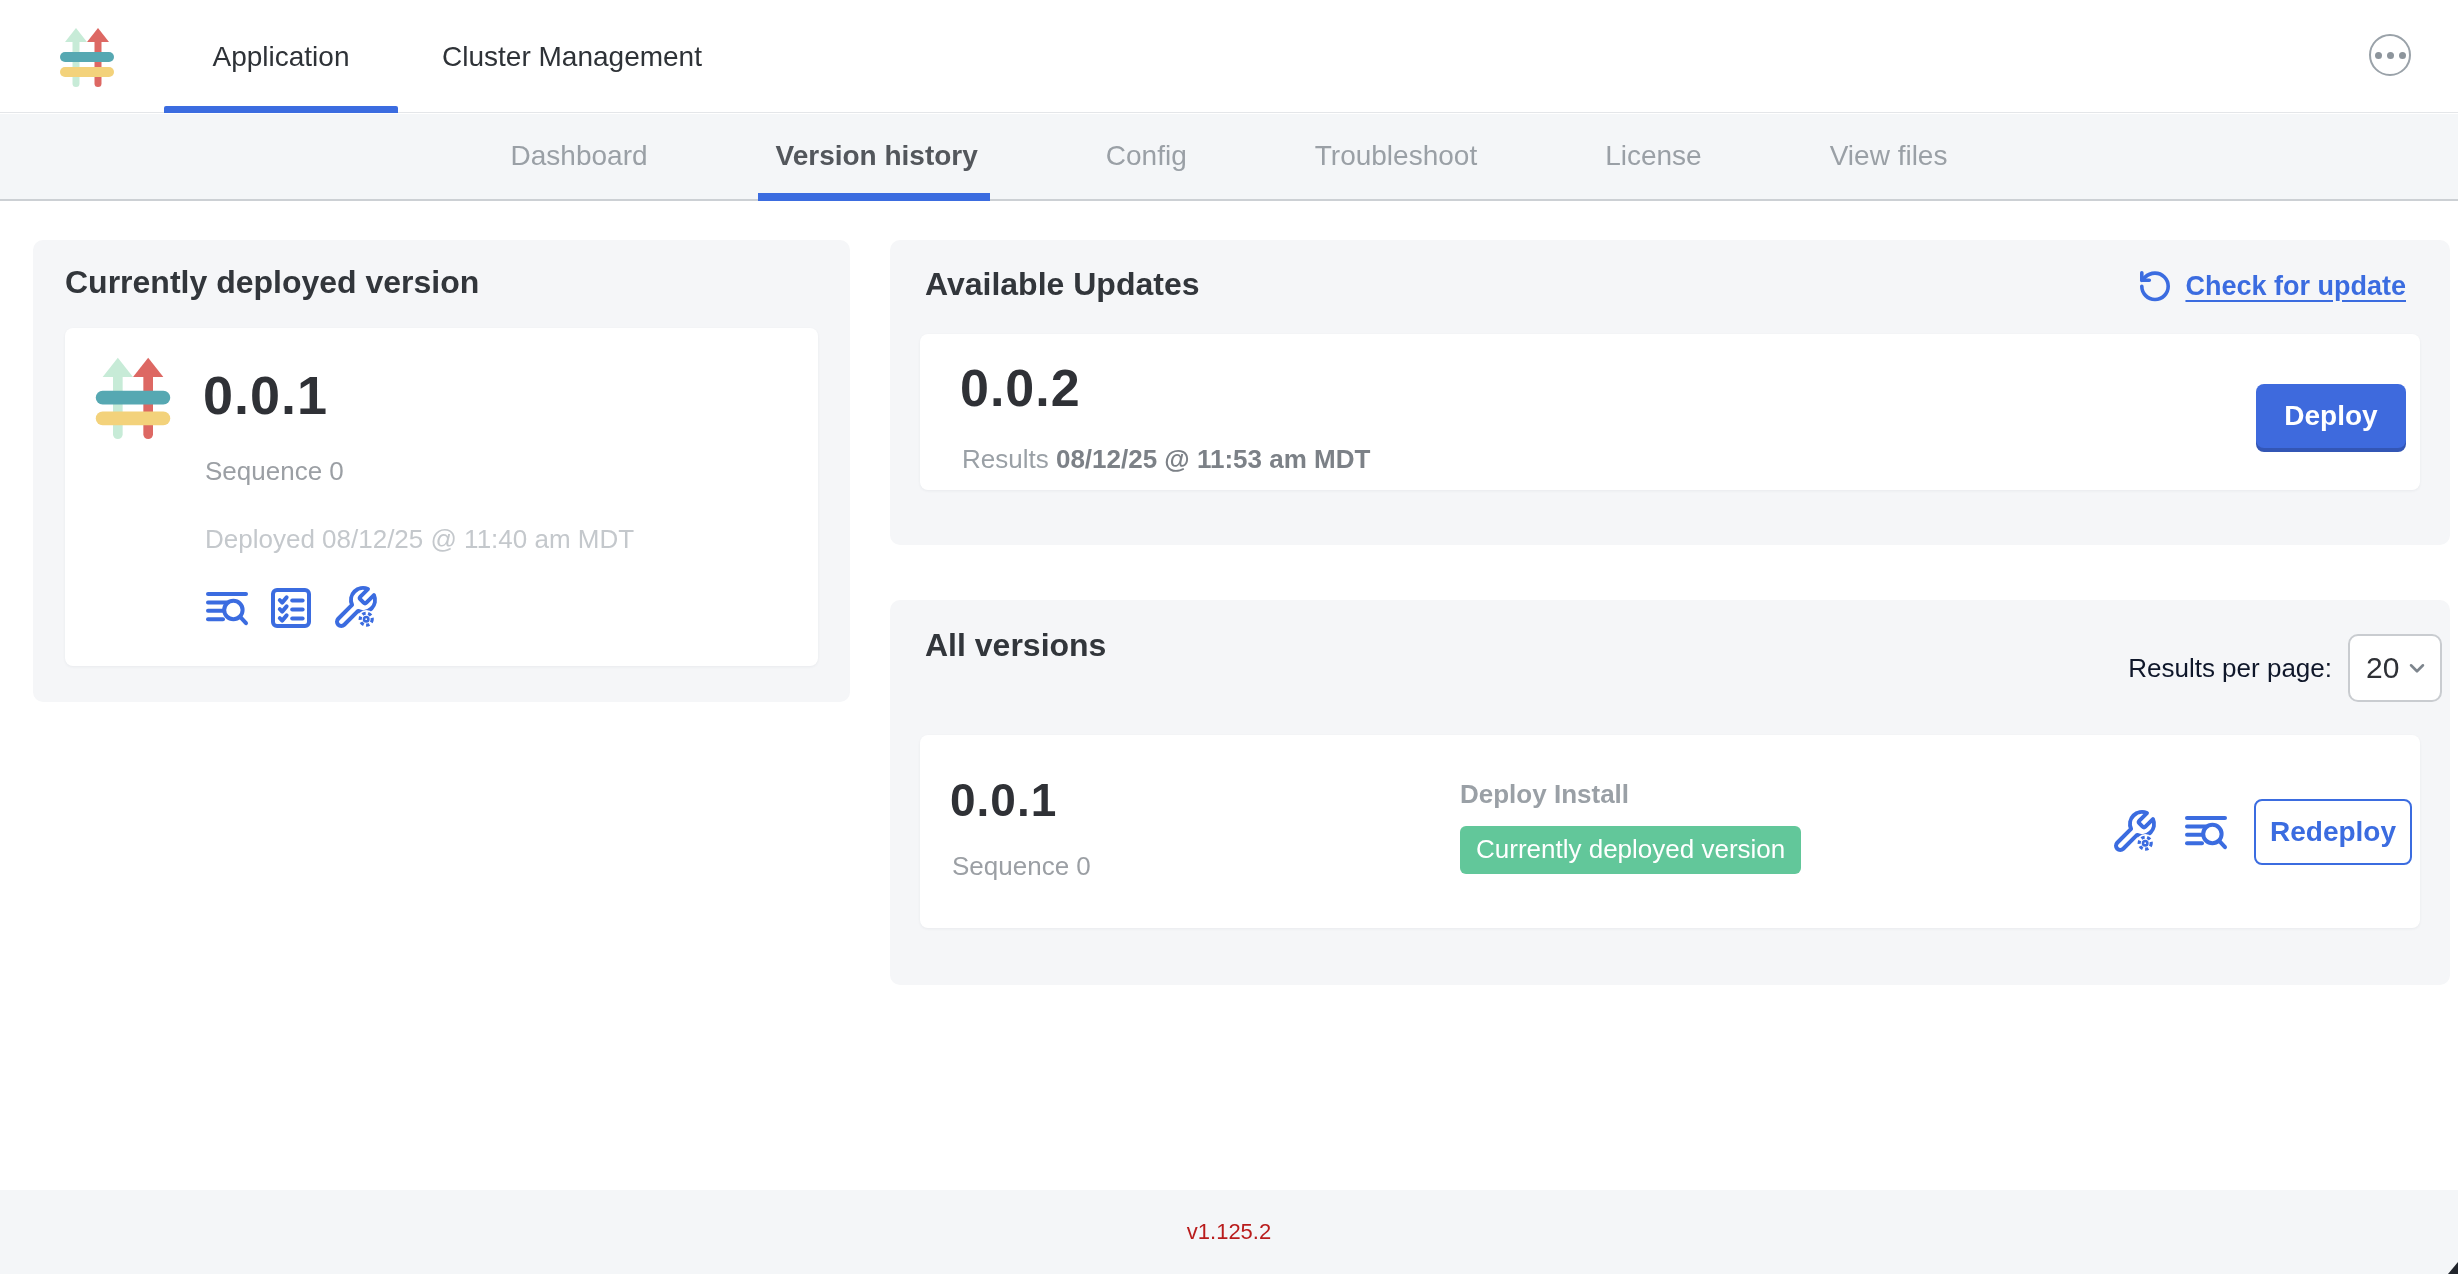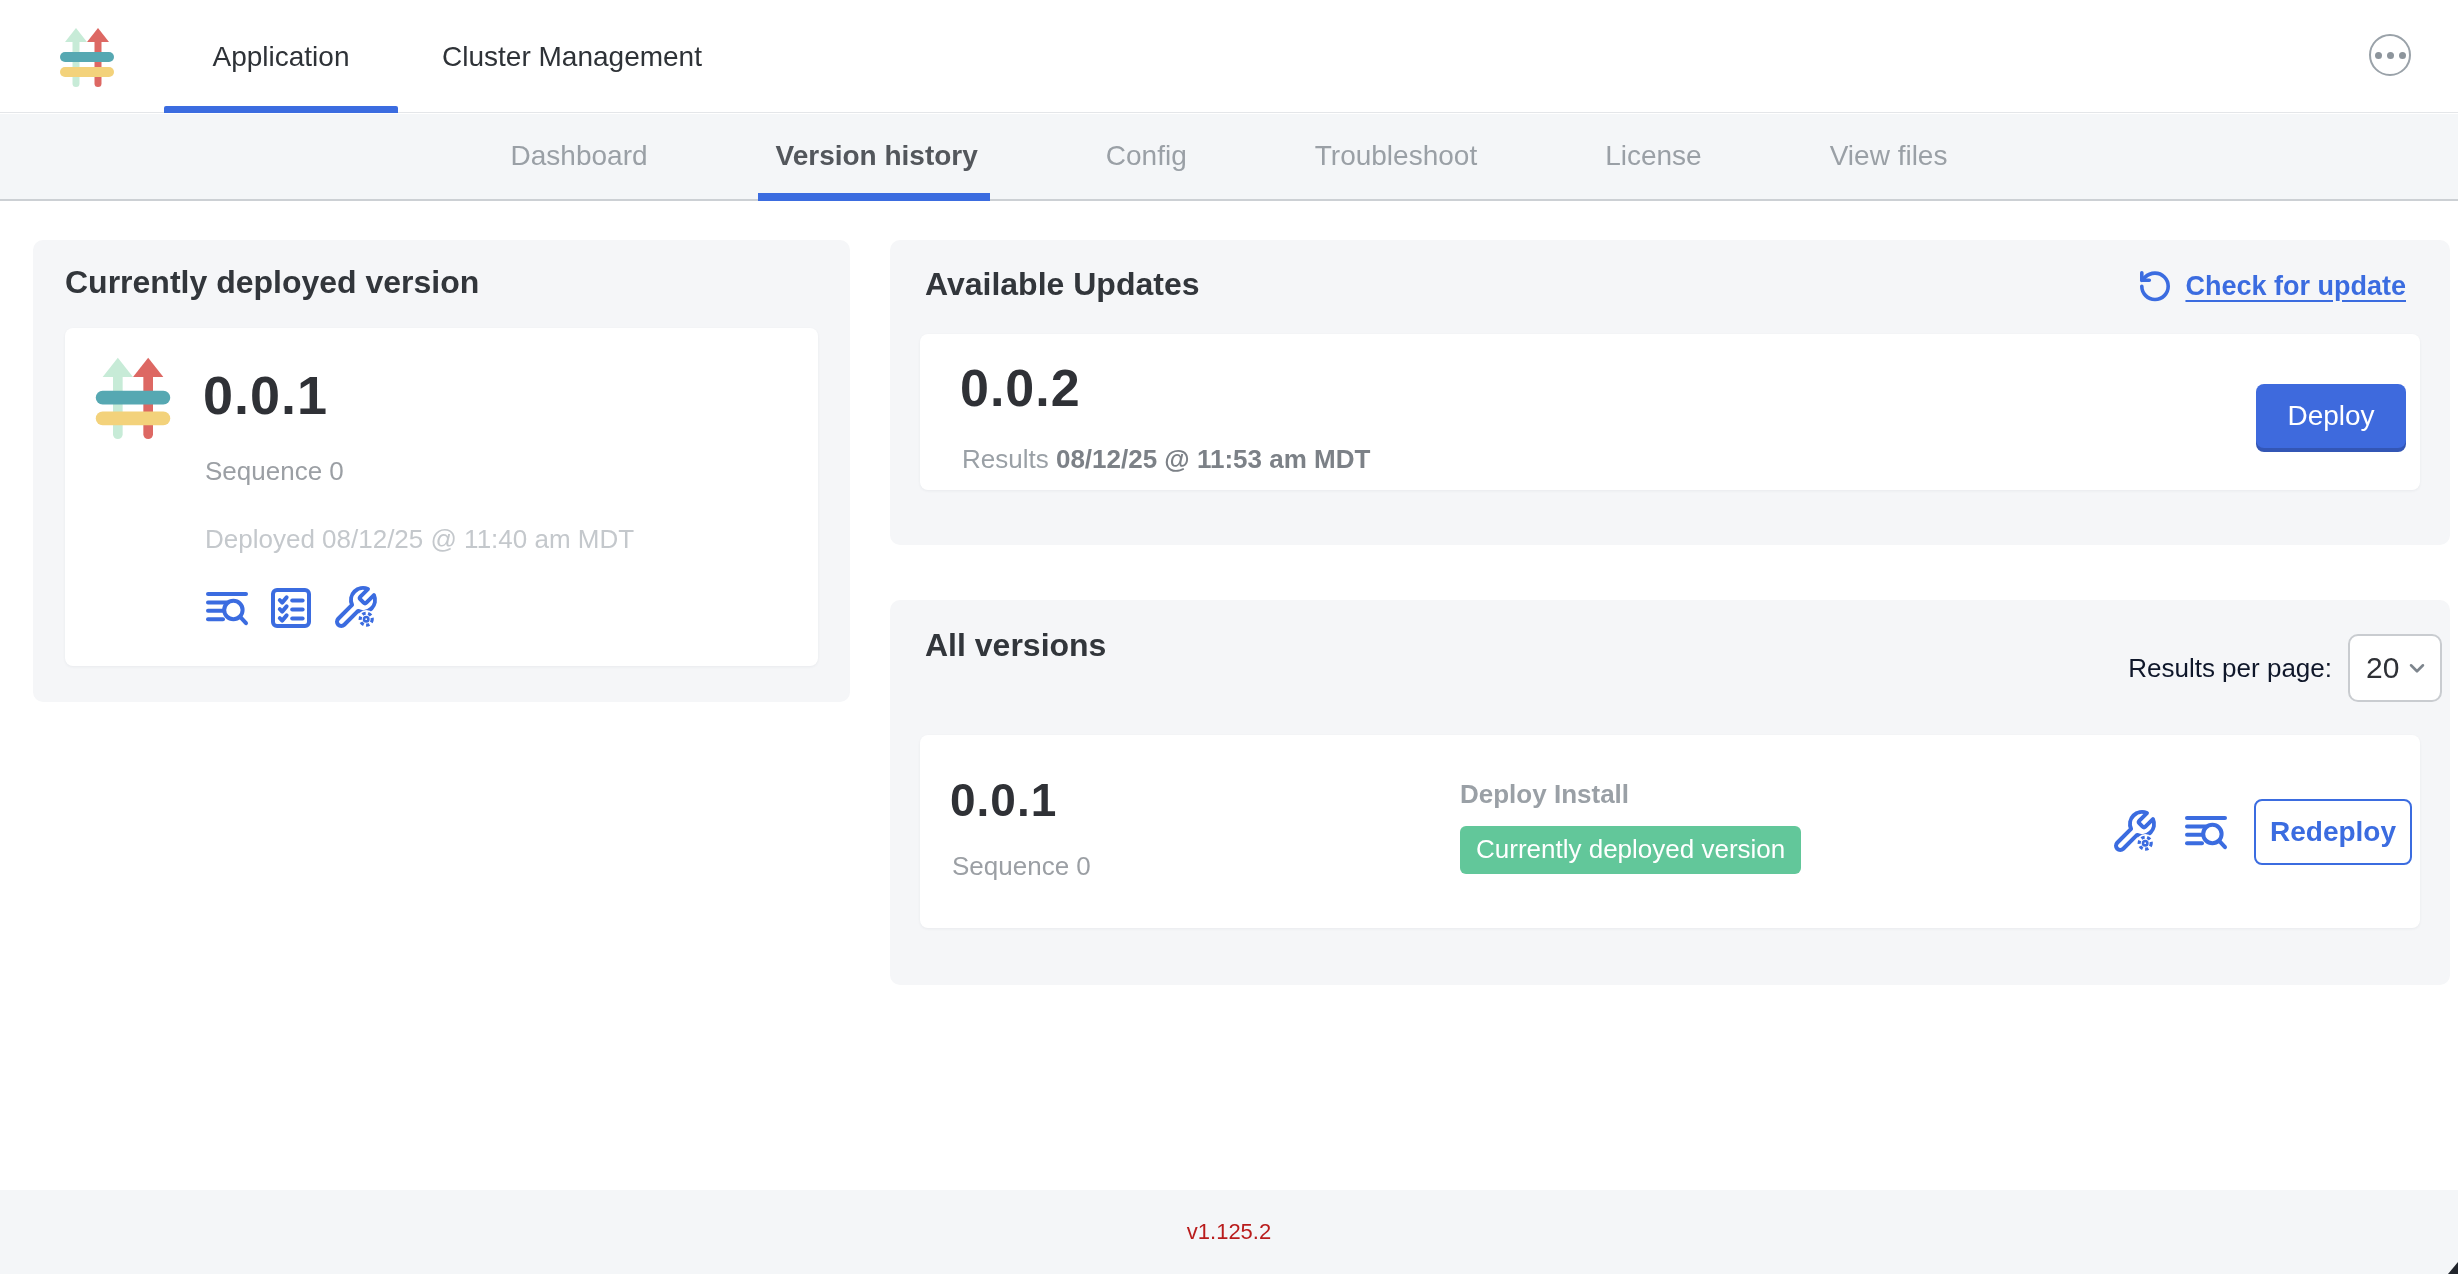--- a/index.html
+++ b/index.html
@@ -45,21 +45,21 @@
   .card-updates { left:890px; top:240px; width:1560px; height:305px; }
   .card-updates h2 { left:35px; top:26px; }
   .check-link { position:absolute; right:44px; top:28px; display:flex; align-items:center; gap:12px;
                 color:#3b6ce0; font-size:27px; font-weight:600; cursor:pointer; }
   .check-link .txt { text-decoration:underline; text-underline-offset:5px; }
   .card-updates .inner-card { left:30px; top:94px; right:30px; height:156px; }
   .ver-big2 { position:absolute; left:40px; top:24px; font-size:52px; font-weight:700; color:#2f3136; letter-spacing:1px; }
   .released-line { position:absolute; left:42px; top:110px; font-size:26px; color:#9aa0a6; }
   .released-line b { color:#7c8187; font-weight:700;text-align:center; }
   .deploy-btn { position:absolute; right:14px; top:50px; width:150px; height:64px; background:#3e6add; border:0;
-                border-radius:8px; color:#fff; font-size:28px; font-weight:400; font-family:inherit;
+                border-radius:8px; color:#fff; font-size:28px; font-weight:700; font-family:inherit;
                 box-shadow:0 4px 0 #3356b5; cursor:pointer; }
 
   
   .card-versions { left:890px; top:600px; width:1560px; height:385px; }
   .card-versions h2 { left:35px; top:27px; }
   .rpp { position:absolute; right:8px; top:34px; display:flex; align-items:center; gap:16px; }
   .rpp-label { font-size:26px; font-weight:500; color:#0f172a; }
   .rpp-select { width:94px; height:68px; background:#fff; border:2px solid #c9ccd0; border-radius:10px;
                 display:flex; align-items:center; justify-content:space-between; padding:0 10px 0 16px; cursor:pointer; }
   .rpp-select .val { font-size:30px; color:#2f3136; }

